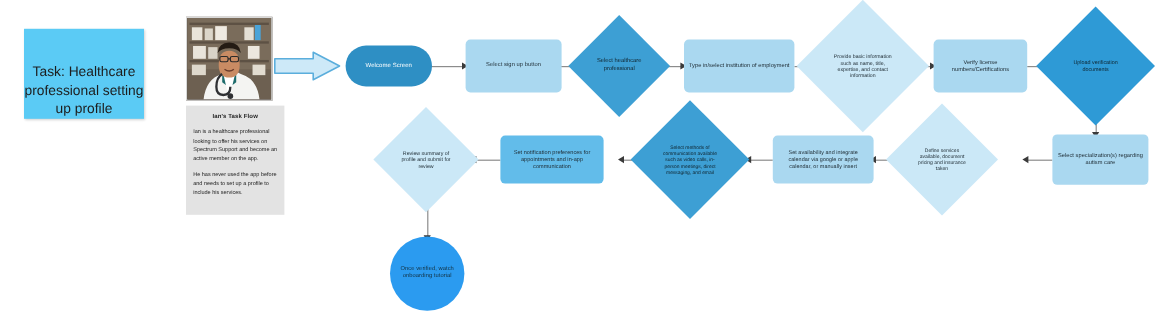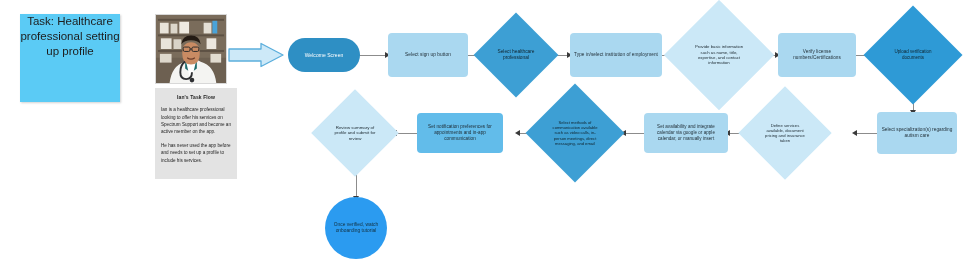--- a/index.html
+++ b/index.html
@@ -1,22 +1,22 @@
 <!DOCTYPE html>
 <html><head>
 <meta charset="utf-8">
 <style>
   html,body{margin:0;padding:0;background:#ffffff;}
   body{width:980px;height:266px;position:relative;overflow:hidden;
        font-family:"Liberation Sans","DejaVu Sans",sans-serif;color:#1a1a1a;}
   .abs{position:absolute;box-sizing:border-box;}
 
   
-  #task-card{left:20px;top:14px;width:100px;height:88px;background:#5BCBF5;
-    display:flex;align-items:flex-start;justify-content:center;text-align:center;
+  #task-card{left:20px;top:24px;width:100px;height:75px;background:#5BCBF5;
+    display:flex;align-items:flex-end;justify-content:center;text-align:center;
     font-size:11.5px;line-height:1.32;color:#1d1d1d;
     box-shadow:1px 1px 2px rgba(0,0,0,.18);}
 
   
   #persona-photo{left:155px;top:14px;width:72px;height:70px;overflow:hidden;
     border:1px solid #d8d8d8;background:#4a4236;}
   #persona-photo svg{display:block;width:100%;height:100%;}
 
   
   #persona-note{left:155px;top:88px;width:82px;height:91px;background:#e3e3e3;

